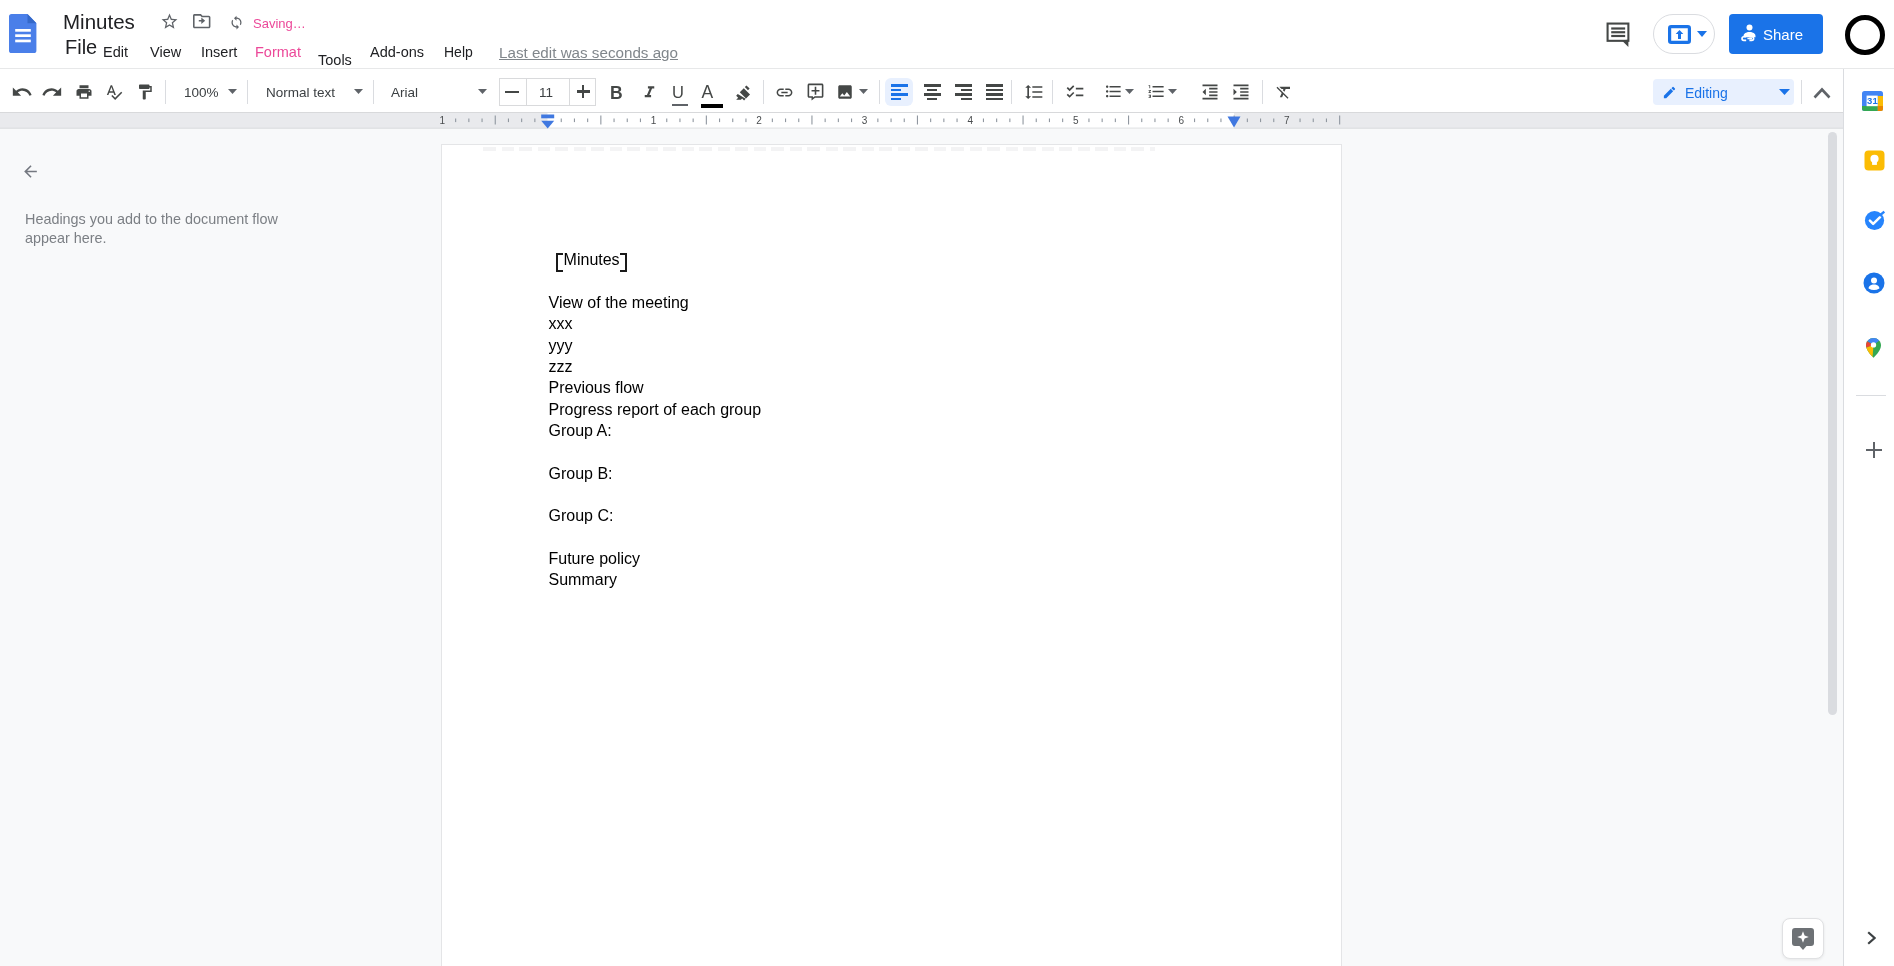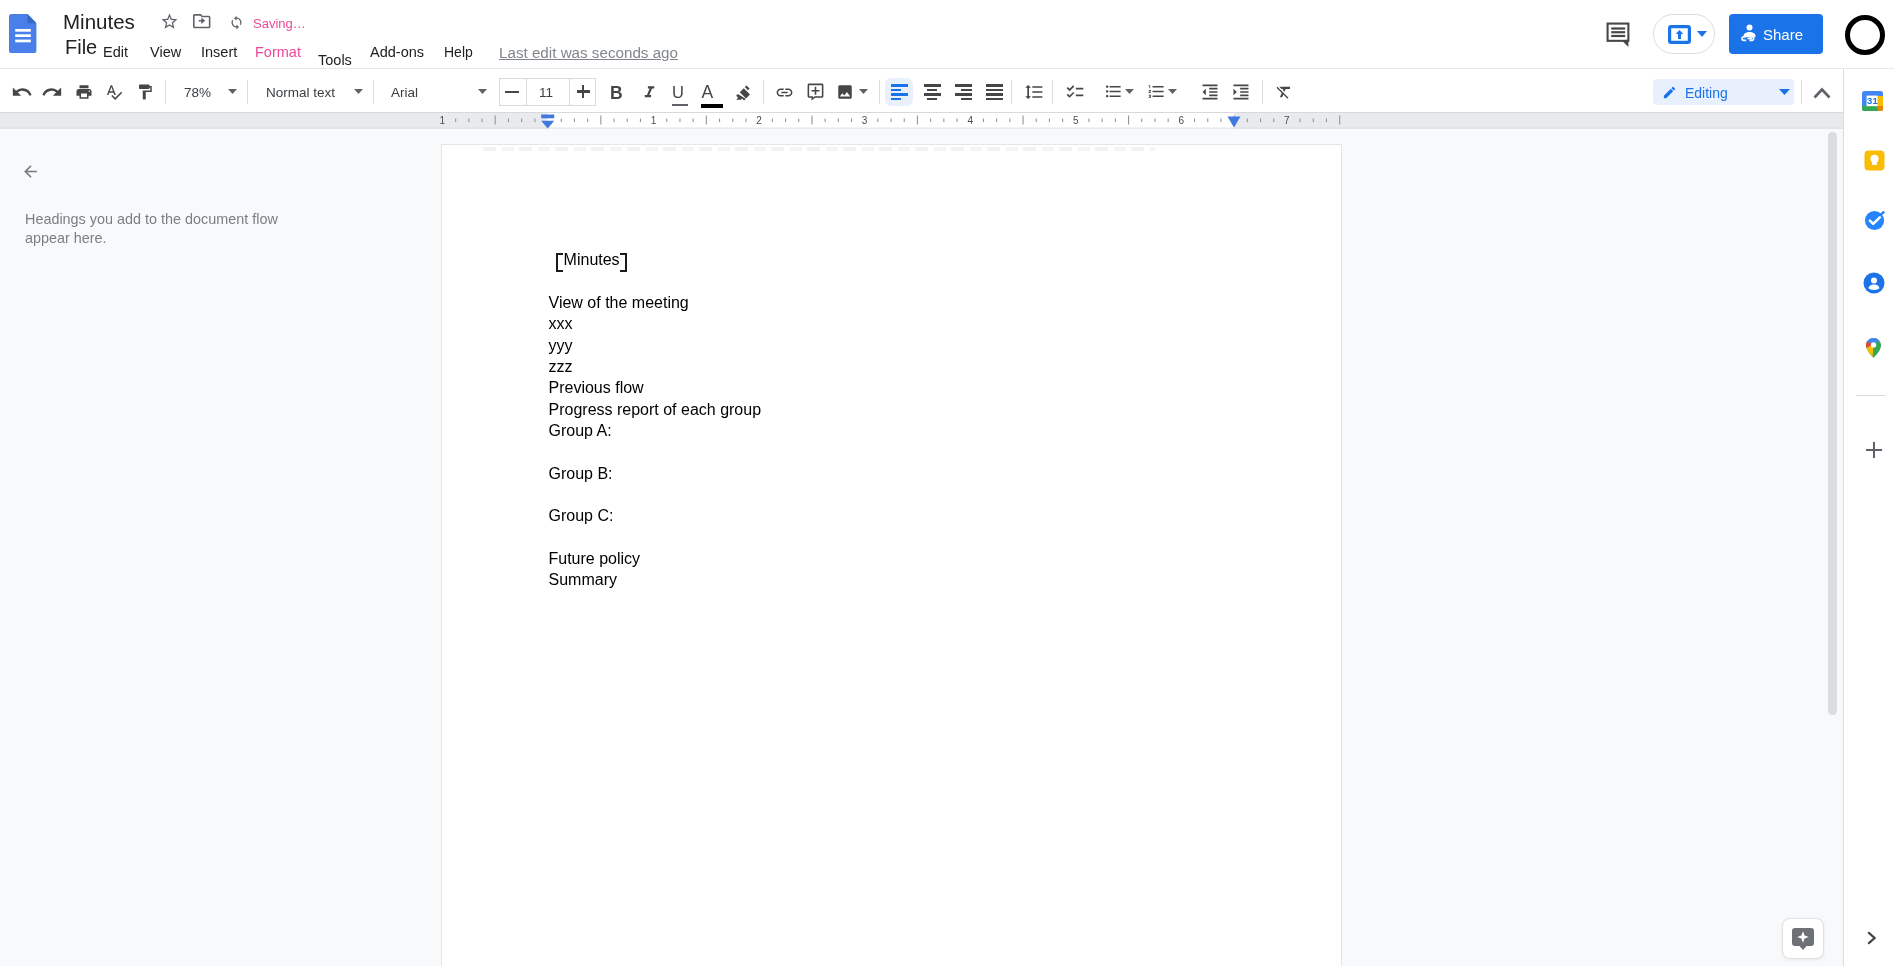--- a/index.html
+++ b/index.html
@@ -78,21 +78,21 @@
 <svg class="abs" style="left:75px;top:83px;" width="18" height="18" viewBox="0 0 24 24">
 <path fill="#444746" d="M19 8H5c-1.66 0-3 1.34-3 3v6h4v4h12v-4h4v-6c0-1.66-1.34-3-3-3zm-3 11H8v-5h8v5zm3-7c-.55 0-1-.45-1-1s.45-1 1-1 1 .45 1 1-.45 1-1 1zm-1-9H6v4h12V3z"></path>
   </svg>
 <svg class="abs" style="left:105px;top:83px;" width="18" height="18" viewBox="0 0 24 24">
 <path fill="#444746" d="M12.45 16h2.09L9.43 3H7.57L2.46 16h2.09l1.12-3h5.64l1.14 3zm-6.02-5L8.5 5.48 10.57 11H6.43zm15.16.59l-8.09 8.09L9.83 16l-1.41 1.41 5.09 5.09L23 13l-1.41-1.41z"></path>
   </svg>
 <svg class="abs" style="left:136px;top:83px;" width="18" height="18" viewBox="0 0 24 24">
 <path fill="#444746" d="M18 4V3c0-.55-.45-1-1-1H5c-.55 0-1 .45-1 1v4c0 .55.45 1 1 1h12c.55 0 1-.45 1-1V6h1v4H9v11c0 .55.45 1 1 1h2c.55 0 1-.45 1-1v-9h8V4h-3z"></path>
   </svg>
 <div class="sep" style="left:165px;top:80px;height:24px;"></div>
-<div class="abs" style="left:184px;top:85px;font-size:13.5px;color:#3c4043;">78%</div>
+<div class="abs" style="left:184px;top:85px;font-size:13.5px;color:#3c4043;">100%</div>
 <svg class="abs" style="left:228px;top:89px;" width="9" height="5" viewBox="0 0 9 5">
     <path d="M0 0 L9 0 L4.5 5 Z" fill="#5f6368"></path>
   </svg>
 <div class="sep" style="left:247px;top:80px;height:24px;"></div>
 <div class="abs" style="left:266px;top:85px;font-size:13.5px;color:#3c4043;">Normal text</div>
 <svg class="abs" style="left:354px;top:89px;" width="9" height="5" viewBox="0 0 9 5">
     <path d="M0 0 L9 0 L4.5 5 Z" fill="#5f6368"></path>
   </svg>
 <div class="sep" style="left:373px;top:80px;height:24px;"></div>
 <div class="abs" style="left:391px;top:85px;font-size:13.5px;color:#3c4043;">Arial</div>

